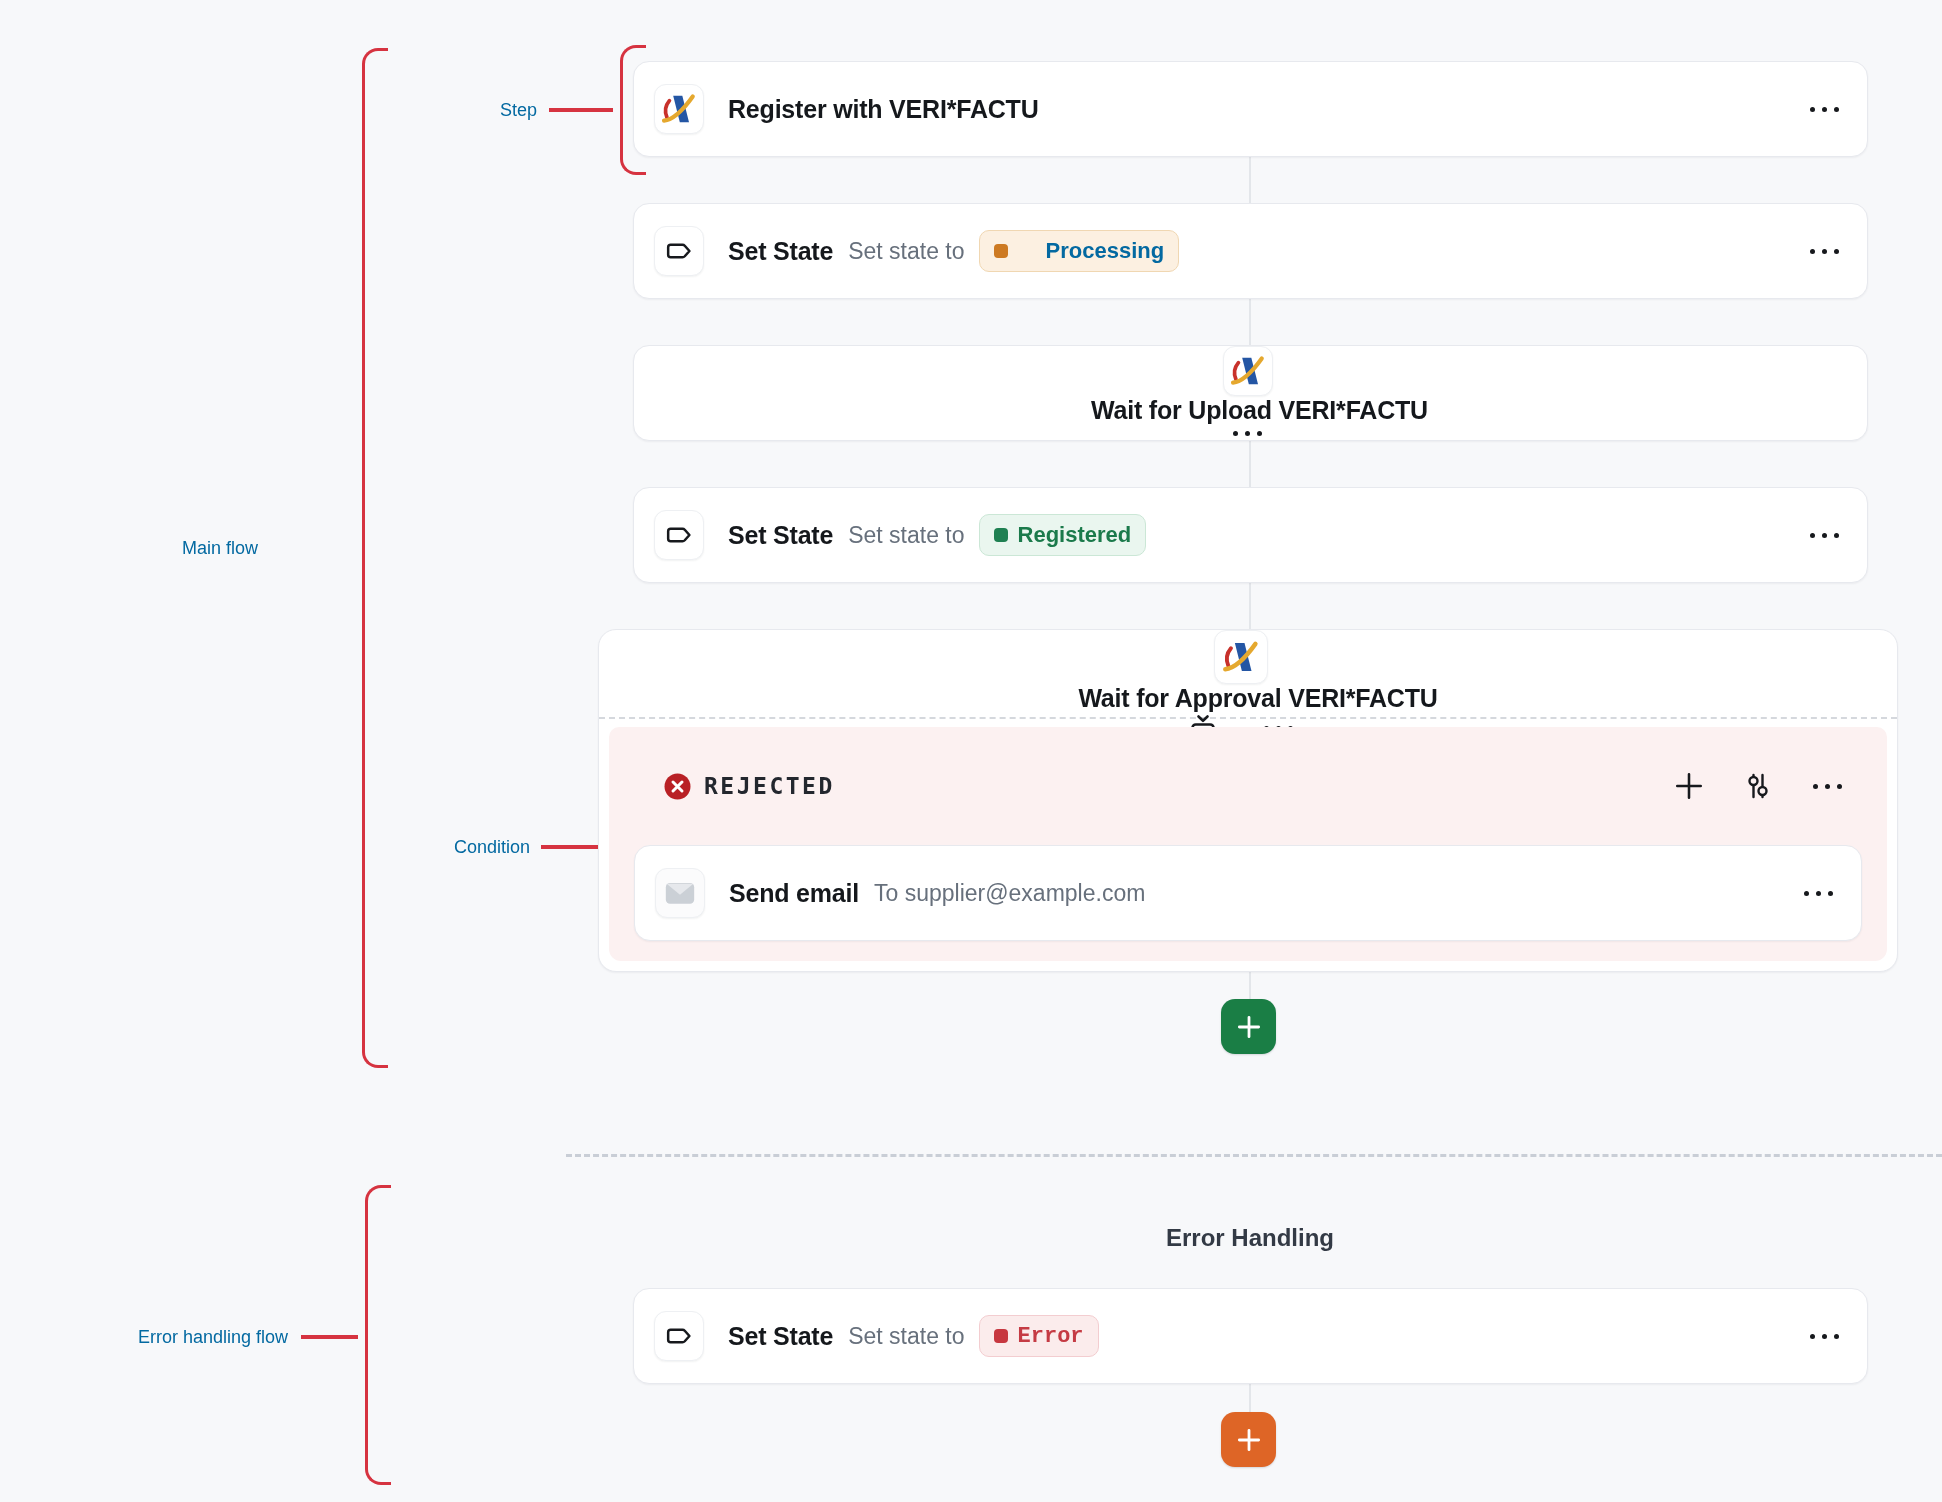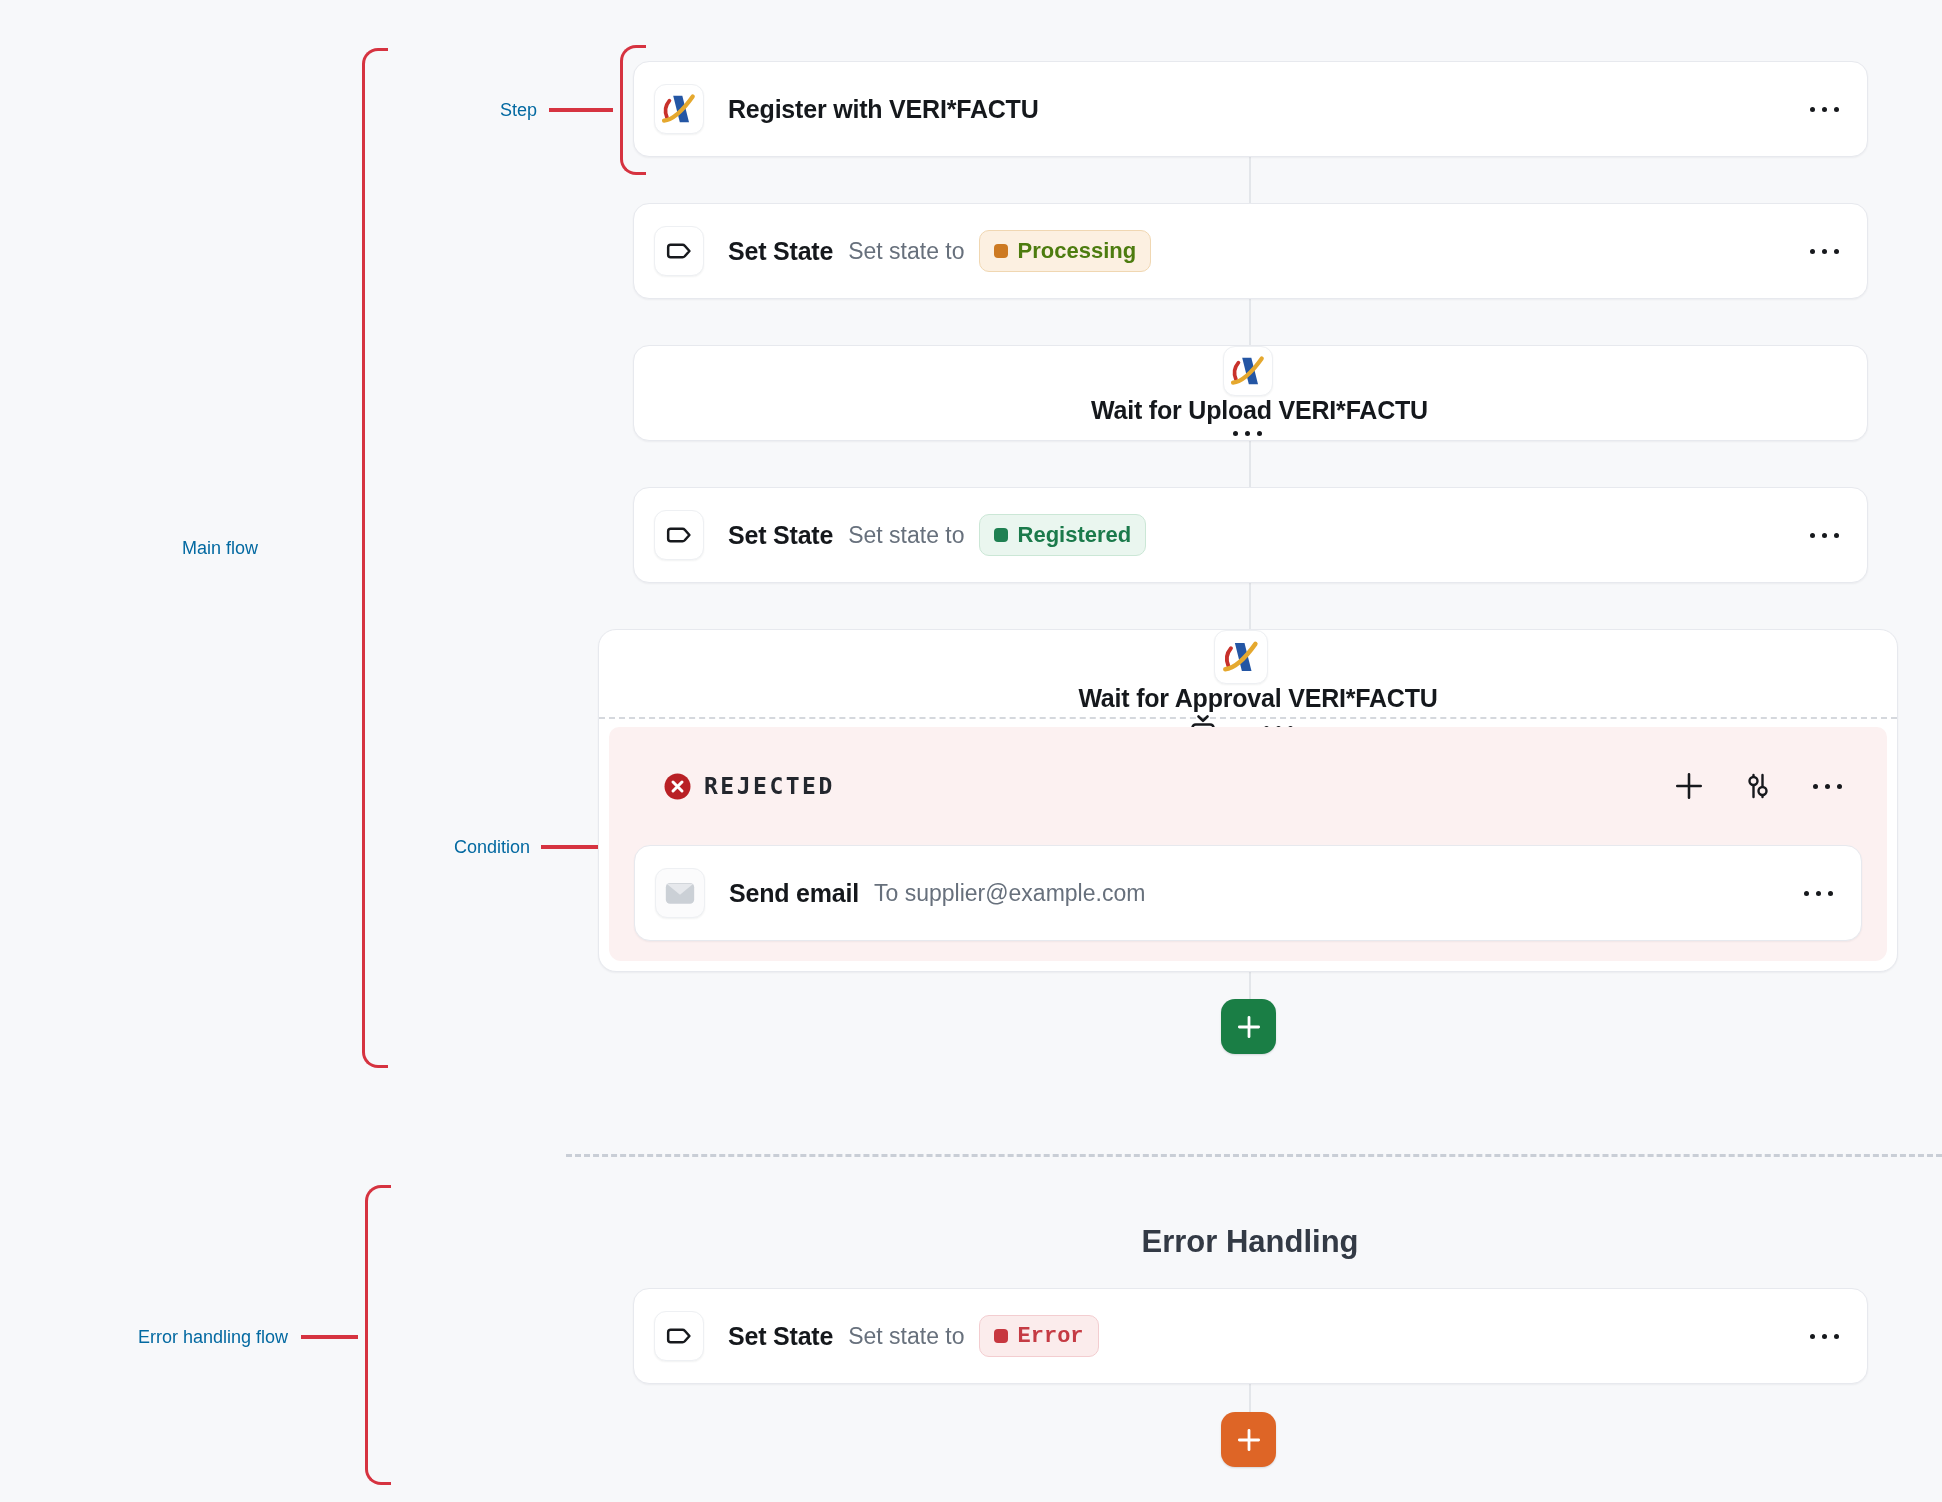--- a/index.html
+++ b/index.html
@@ -24,21 +24,21 @@
   .step-sub { font-size:23px; color:#67707c; margin-left:15px; white-space:nowrap; }
   .spacer { flex:1; }
   .dots-btn { display:flex; gap:7px; align-items:center; padding:6px 2px; cursor:pointer; }
   .dots-btn i { width:5px; height:5px; border-radius:50%; background:#17191d; display:block; }
   
   .badge {
     display:flex; align-items:center; height:40px; padding:0 14px; border-radius:10px;
     font-size:22px; font-weight:700; margin-left:14px; border:1.5px solid transparent; white-space:nowrap;
   }
   .badge .dot { width:14px; height:14px; border-radius:4px; margin-right:10px; }
-  .badge.orange { background:#fcf0e1; border-color:#f0d7b2; color:#4d7c0f; }
+  .badge.orange { background:#fcf0e1; border-color:#f0d7b2; color:#0369a1;gap:28px; }
   .badge.orange .dot { background:#cd7a22; }
   .badge.green { background:#eaf6ef; border-color:#cbe7d6; color:#1b7a4b; }
   .badge.green .dot { background:#1f8052; }
   .badge.red { background:#fbecec; border-color:#f3cdd0; color:#c53b44;font-family:Liberation Mono, monospace; }
   .badge.red .dot { background:#c73840; }
   
   .group {
     position:absolute; left:598px; top:629px; width:1300px; height:343px; box-sizing:border-box;
     background:#fff; border:1.5px solid #e7e9ee; border-radius:18px;
     box-shadow:0 1px 2px rgba(23,28,38,.05);
@@ -71,21 +71,21 @@
   
   .bracket {
     position:absolute; border:0 solid #d63340; border-left-width:3.5px;
     border-top-width:3.5px; border-bottom-width:3.5px; border-radius:16px 0 0 16px;
     width:26px; box-sizing:border-box;
   }
   .ann-line { position:absolute; height:3.5px; background:#d63340; }
   .ann-label { position:absolute; font-size:18px; color:#0369a1; line-height:30px; white-space:nowrap; }
   
   .page-divider { position:absolute; left:566px; top:1154px; width:1376px; height:0; border-top:3px dashed #c9ced6; }
-  .error-heading { position:absolute; left:1050px; top:1224px; width:400px; text-align:center; font-size:31px; font-weight:600; color:#333a45; }
+  .error-heading { position:absolute; left:1050px; top:1224px; width:400px; text-align:center; font-size:24px; font-weight:600; color:#333a45; }
 </style>
 </head>
 <body>
 
 <div class="canvas">
 
   <div class="bracket" style="left:362px; top:48px; height:1020px;"></div>
   <div class="ann-label" style="left:150px; top:533px; width:160px;margin-left:32px;">Main flow</div>
 
   <div class="bracket" style="left:620px; top:45px; height:130px;"></div>

